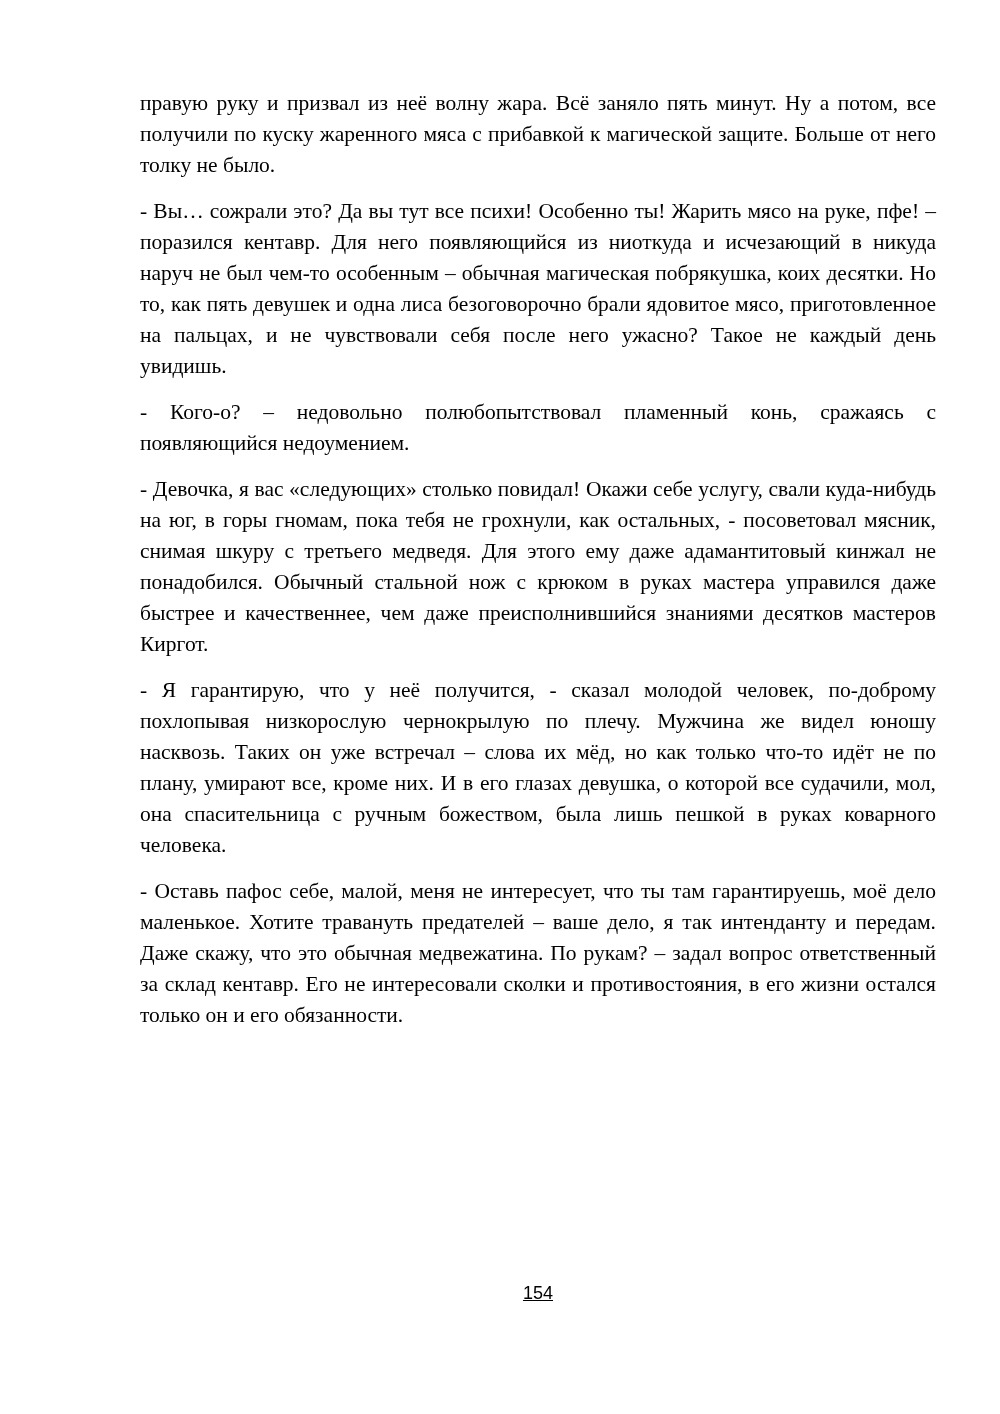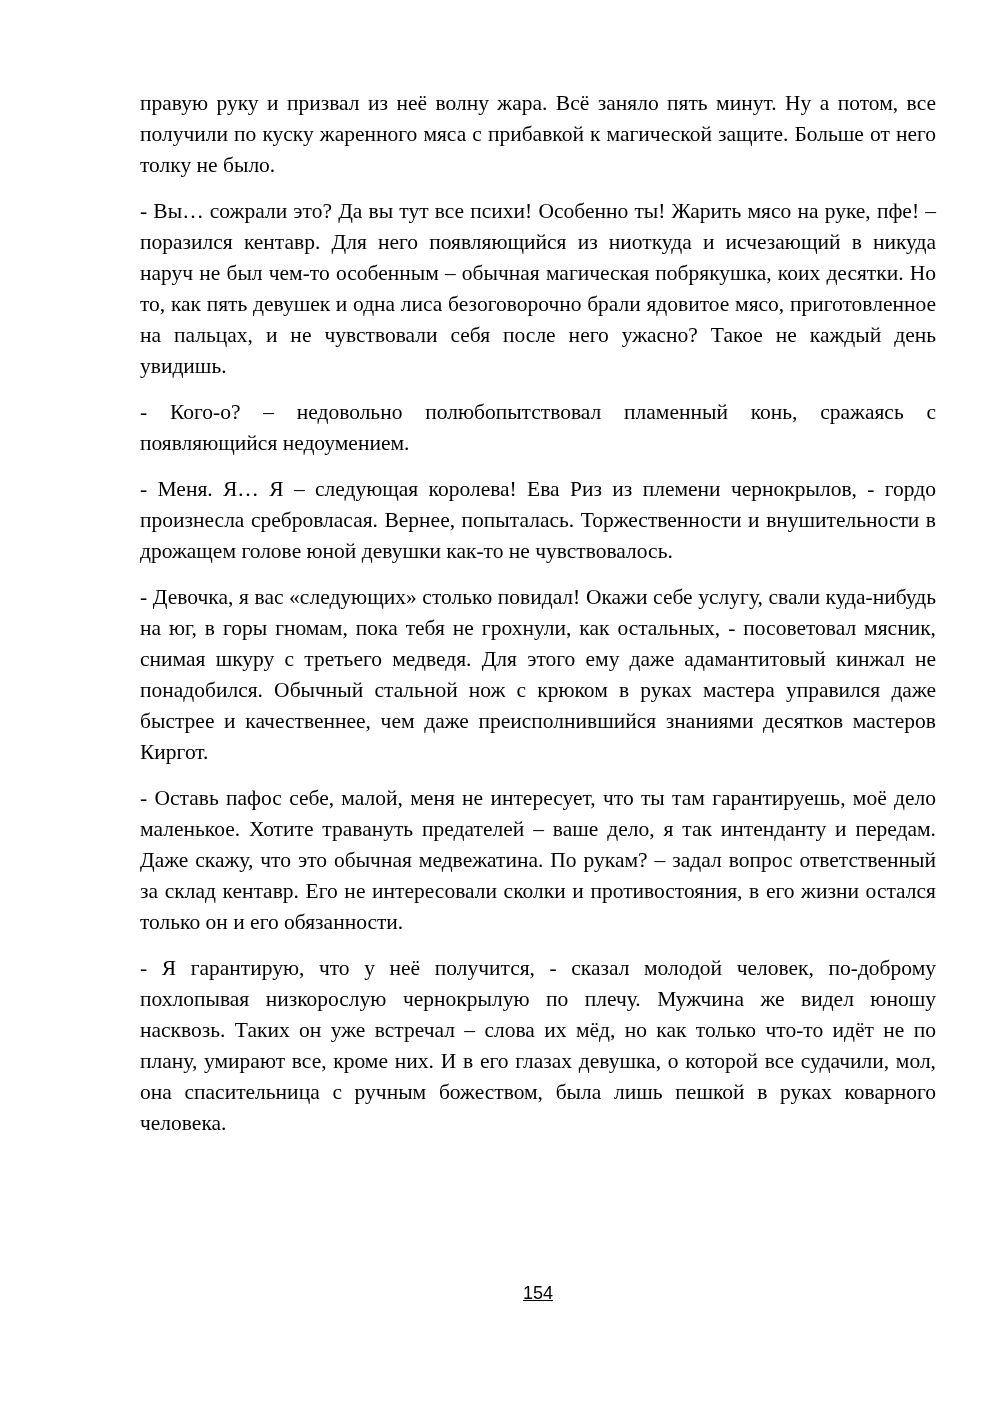--- a/index.html
+++ b/index.html
@@ -42,19 +42,18 @@
   }
 </style>
 </head>
 <body>
 
 <div class="page">
   <div class="text-block">
     <p>правую руку и призвал из неё волну жара. Всё заняло пять минут. Ну а потом, все получили по куску жаренного мяса с прибавкой к магической защите. Больше от него толку не было.</p>
     <p>- Вы… сожрали это? Да вы тут все психи! Особенно ты! Жарить мясо на руке, пфе! – поразился кентавр. Для него появляющийся из ниоткуда и исчезающий в никуда наруч не был чем-то особенным – обычная магическая побрякушка, коих десятки. Но то, как пять девушек и одна лиса безоговорочно брали ядовитое мясо, приготовленное на пальцах, и не чувствовали себя после него ужасно? Такое не каждый день увидишь.</p>
     <p>- Кого-о? – недовольно полюбопытствовал пламенный конь, сражаясь с появляющийся недоумением.</p>
-    <p>- Меня. Я… Я – следующая королева! Ева Риз из племени чернокрылов, - гордо произнесла сребровласая. Вернее, попыталась. Торжественности и внушительности в дрожащем голове юной девушки как-то не чувствовалось.</p>
     <p>- Девочка, я вас «следующих» столько повидал! Окажи себе услугу, свали куда-нибудь на юг, в горы гномам, пока тебя не грохнули, как остальных, - посоветовал мясник, снимая шкуру с третьего медведя. Для этого ему даже адамантитовый кинжал не понадобился. Обычный стальной нож с крюком в руках мастера управился даже быстрее и качественнее, чем даже преисполнившийся знаниями десятков мастеров Киргот.</p>
+    <p>- Я гарантирую, что у неё получится, - сказал молодой человек, по-доброму похлопывая низкорослую чернокрылую по плечу. Мужчина же видел юношу насквозь. Таких он уже встречал – слова их мёд, но как только что-то идёт не по плану, умирают все, кроме них. И в его глазах девушка, о которой все судачили, мол, она спасительница с ручным божеством, была лишь пешкой в руках коварного человека.</p>
     <p>- Оставь пафос себе, малой, меня не интересует, что ты там гарантируешь, моё дело маленькое. Хотите травануть предателей – ваше дело, я так интенданту и передам. Даже скажу, что это обычная медвежатина. По рукам? – задал вопрос ответственный за склад кентавр. Его не интересовали сколки и противостояния, в его жизни остался только он и его обязанности.</p>
-    <p>- Я гарантирую, что у неё получится, - сказал молодой человек, по-доброму похлопывая низкорослую чернокрылую по плечу. Мужчина же видел юношу насквозь. Таких он уже встречал – слова их мёд, но как только что-то идёт не по плану, умирают все, кроме них. И в его глазах девушка, о которой все судачили, мол, она спасительница с ручным божеством, была лишь пешкой в руках коварного человека.</p>
   </div>
   <div class="page-number">154</div>
 </div>
 
 </body></html>

